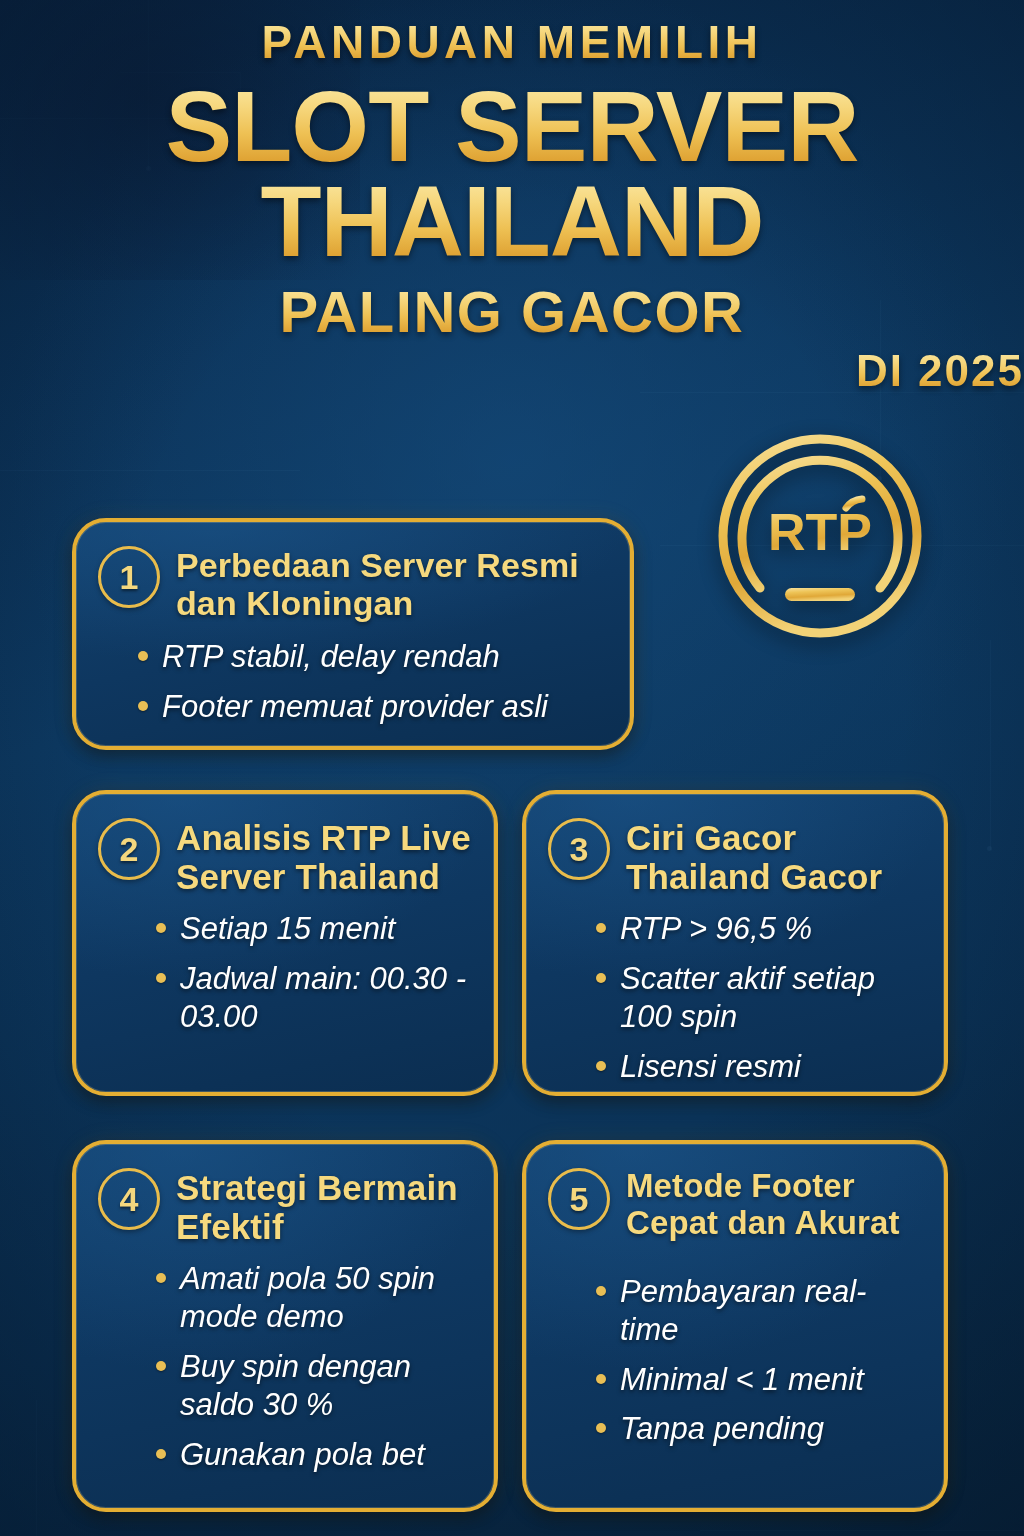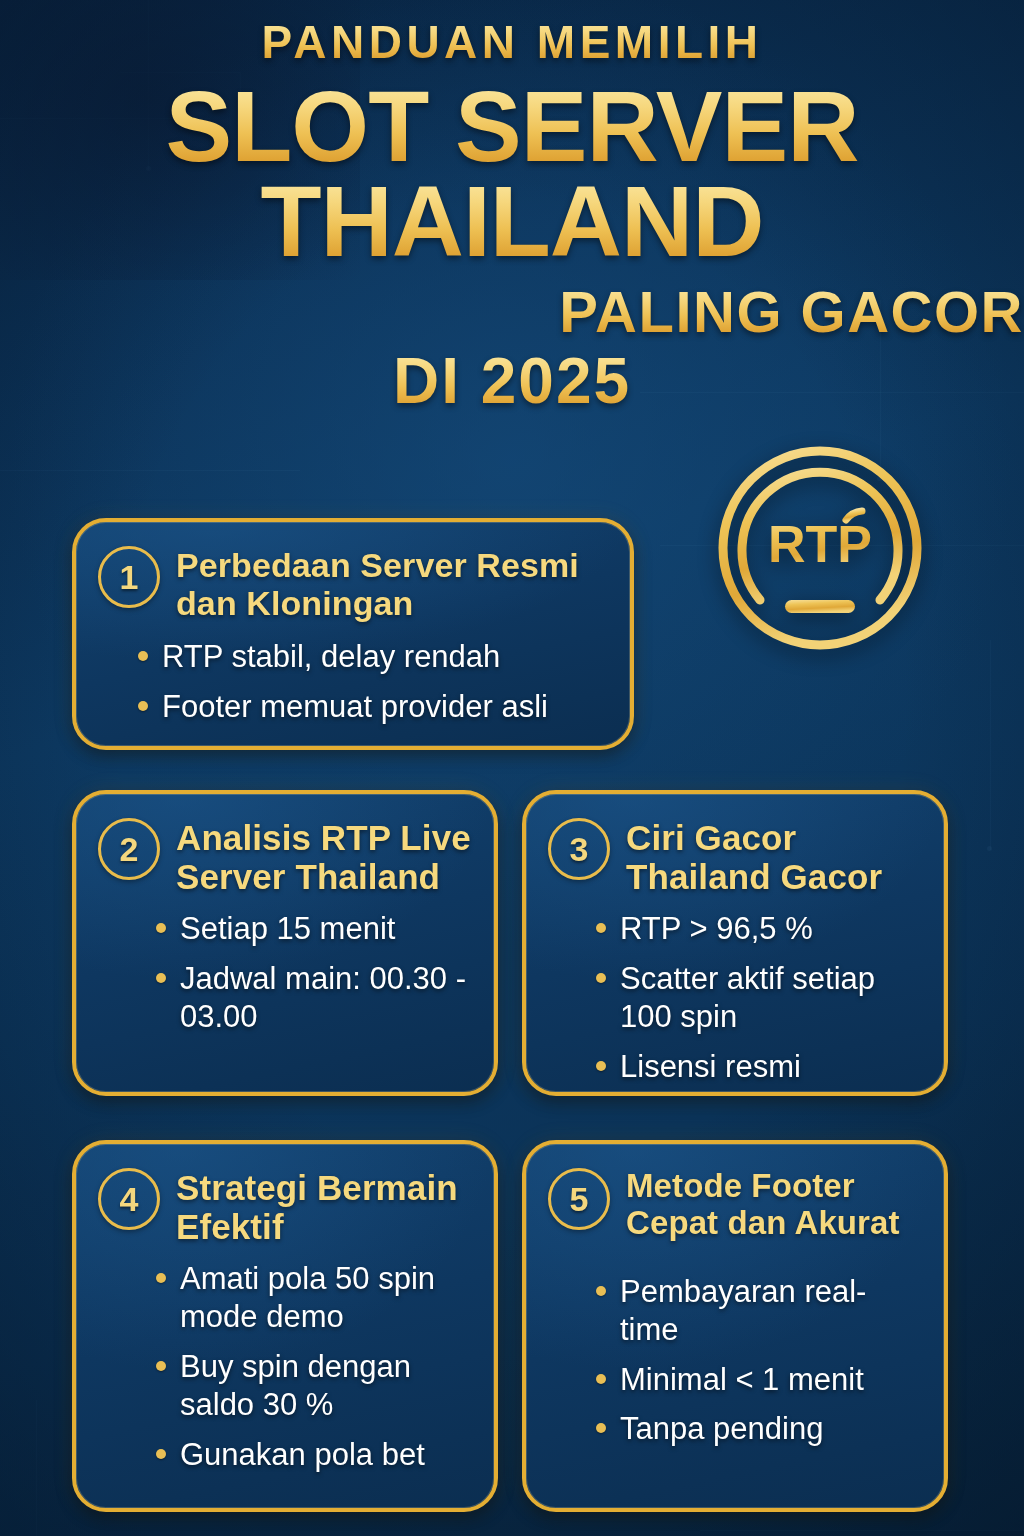--- a/index.html
+++ b/index.html
@@ -48,29 +48,29 @@
     font-size:46px; font-weight:bold; letter-spacing:4.5px; line-height:1.05;
   }
   .t-main {
     font-size:100px; font-weight:bold; letter-spacing:-1px; line-height:0.97;
     margin-top:12px;
   }
   .t-main.second { margin-top:-2px; }
   .t-sub {
     font-size:58px; font-weight:bold; letter-spacing:1.5px; line-height:1.02;
     margin-top:12px;
+  }
+  .t-year {
+    font-size:44px; font-weight:bold; letter-spacing:2px; line-height:1.02;
+    margin-top:8px;
     text-align:right;
   }
-  .t-year {
-    font-size:64px; font-weight:bold; letter-spacing:2px; line-height:1.02;
-    margin-top:8px;
-  }
-
-  
-  .rtp-badge { position:absolute; left:712px; top:440px; width:216px; height:216px; z-index:6;
+
+  
+  .rtp-badge { position:absolute; left:712px; top:428px; width:216px; height:216px; z-index:6;
                filter:drop-shadow(0 6px 10px rgba(0,0,0,.45)); }
 
   
   .card {
     position:absolute; z-index:4;
     border:4px solid #e4ae33;
     border-radius:34px;
     background:
       radial-gradient(ellipse 120% 100% at 25% 0%, rgba(28,86,140,.55) 0%, rgba(17,56,98,0) 62%),
       linear-gradient(168deg,#12416e 0%,#0e3760 48%,#0b2e51 100%);
@@ -95,21 +95,21 @@
     margin-top:2px;
   }
 
   .card-title {
     color:#f6d97e; font-weight:bold; font-size:35px; line-height:1.12;
     letter-spacing:.1px;
     text-shadow:0 2px 4px rgba(0,0,0,.5);
     padding-top:2px;
   }
 
-  .bullets { list-style:none; margin-top:14px; }
+  .bullets { list-style:none; margin-top:14px;font-style:italic; }
   .bullets li {
     position:relative;
     color:#ffffff; font-size:31px; line-height:1.22;
     padding-left:30px; margin-bottom:12px;
     text-shadow:0 2px 4px rgba(0,0,0,.55);
   }
   .bullets li:last-child { margin-bottom:0; }
   .bullets li::before {
     content:""; position:absolute; left:6px; top:13px;
     width:10px; height:10px; border-radius:50%;

